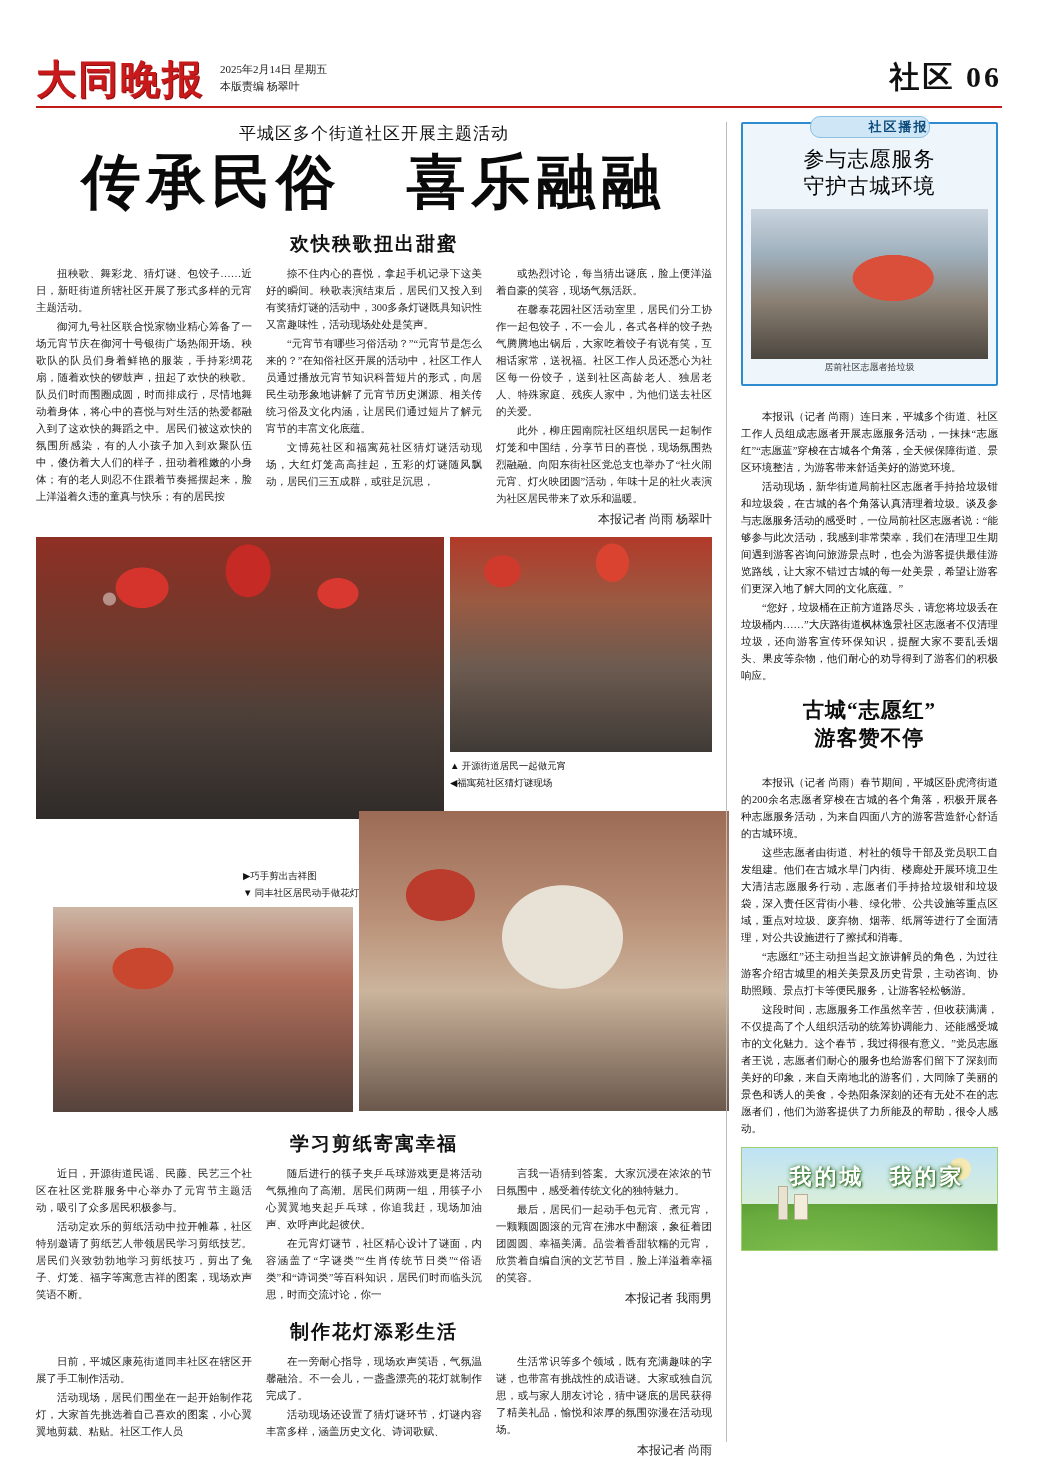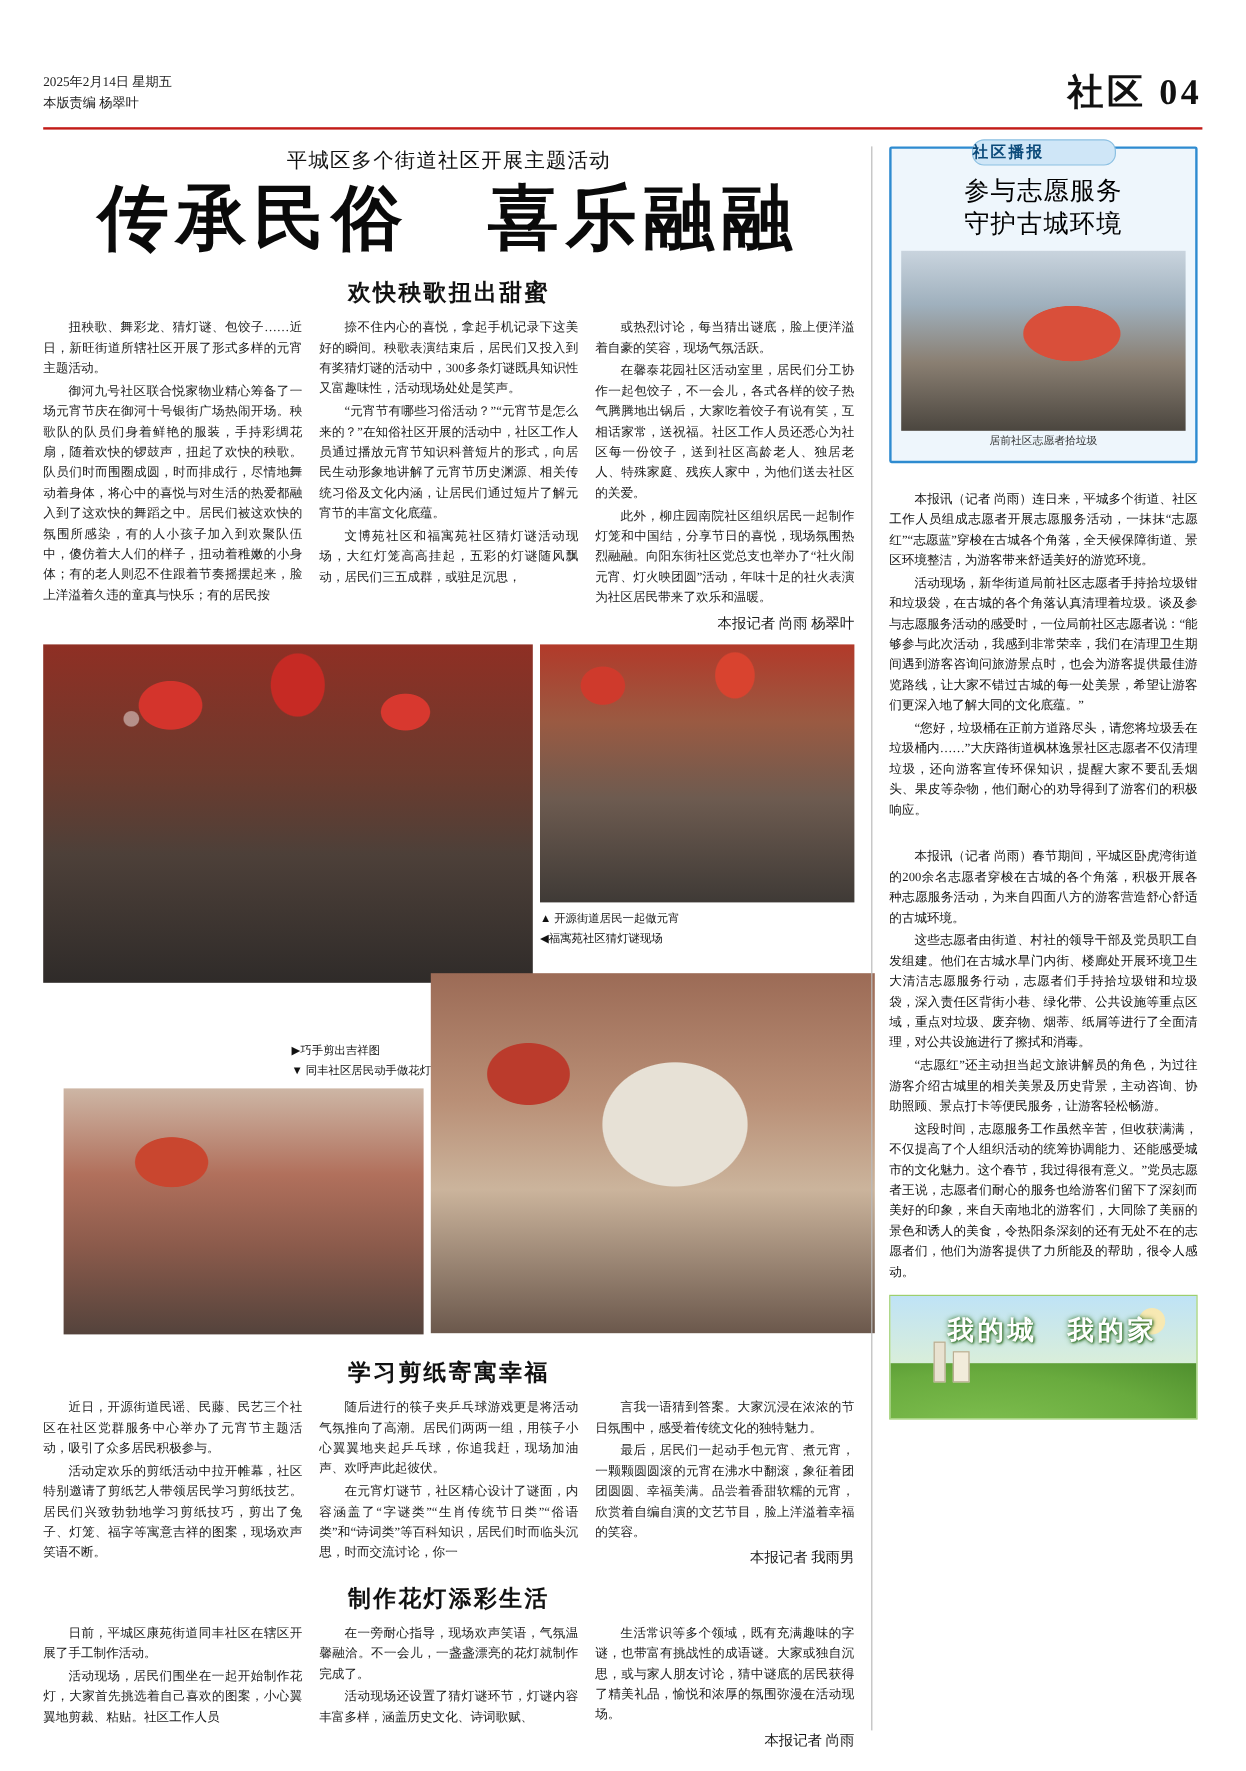--- a/index.html
+++ b/index.html
@@ -157,21 +157,21 @@
   .collage2 .p4 { position: absolute; left: 306px; top: -60px; width: 370px; height: 300px; }
 
   
   .rc-banner {
     border: 2px solid #2e8bd0;
     border-radius: 2px;
     padding: 6px 8px 10px 8px;
     background: #eef6fc;
   }
   .rc-tab {
-    text-align: left;
+    text-align: right;
     font-size: 13px;
     letter-spacing: 2px;
     font-weight: bold;
     color: #0b4a7a;
     background: #cfe6f7;
     border: 1px solid #8cc0e2;
     border-radius: 10px;
     padding: 1px 0;
     margin: -14px auto 8px auto;
     width: 120px;
@@ -279,25 +279,26 @@
       radial-gradient(ellipse at 60% 46%, #d94f3a 0 40px, transparent 41px),
       linear-gradient(180deg, #c9d4de 0%, #9fb0bd 30%, #8a7f72 62%, #4b463f 100%);
   }
 </style>
 </head>
 <body>
 
 <div class="page">
 
   <div class="masthead">
+    <div class="masthead-logo">大同晚报</div>
     <div class="masthead-meta">
       <div>2025年2月14日  星期五</div>
       <div>本版责编  杨翠叶</div>
     </div>
-    <div class="masthead-section">社区 04</div>
+    <div class="masthead-section">社区 06</div>
   </div>
 
   <div class="content">
 
     <div class="left-col">
 
       <div class="kicker">平城区多个街道社区开展主题活动</div>
       <div class="headline">传承民俗　喜乐融融</div>
 
       <div class="sub-head">欢快秧歌扭出甜蜜</div>
@@ -384,20 +385,22 @@
         <div class="photo rc-photo ph-e"></div>
         <div class="rc-cap">居前社区志愿者拾垃圾</div>
       </div>
 
       <div class="rc-body">
         <p>本报讯（记者 尚雨）连日来，平城多个街道、社区工作人员组成志愿者开展志愿服务活动，一抹抹“志愿红”“志愿蓝”穿梭在古城各个角落，全天候保障街道、景区环境整洁，为游客带来舒适美好的游览环境。</p>
         <p>活动现场，新华街道局前社区志愿者手持拾垃圾钳和垃圾袋，在古城的各个角落认真清理着垃圾。谈及参与志愿服务活动的感受时，一位局前社区志愿者说：“能够参与此次活动，我感到非常荣幸，我们在清理卫生期间遇到游客咨询问旅游景点时，也会为游客提供最佳游览路线，让大家不错过古城的每一处美景，希望让游客们更深入地了解大同的文化底蕴。”</p>
         <p>“您好，垃圾桶在正前方道路尽头，请您将垃圾丢在垃圾桶内……”大庆路街道枫林逸景社区志愿者不仅清理垃圾，还向游客宣传环保知识，提醒大家不要乱丢烟头、果皮等杂物，他们耐心的劝导得到了游客们的积极响应。</p>
       </div>
 
+      <div class="rc-sub" style="white-space:pre-line">古城“志愿红”
+游客赞不停</div>
 
       <div class="rc-body">
         <p>本报讯（记者 尚雨）春节期间，平城区卧虎湾街道的200余名志愿者穿梭在古城的各个角落，积极开展各种志愿服务活动，为来自四面八方的游客营造舒心舒适的古城环境。</p>
         <p>这些志愿者由街道、村社的领导干部及党员职工自发组建。他们在古城水旱门内街、楼廊处开展环境卫生大清洁志愿服务行动，志愿者们手持拾垃圾钳和垃圾袋，深入责任区背街小巷、绿化带、公共设施等重点区域，重点对垃圾、废弃物、烟蒂、纸屑等进行了全面清理，对公共设施进行了擦拭和消毒。</p>
         <p>“志愿红”还主动担当起文旅讲解员的角色，为过往游客介绍古城里的相关美景及历史背景，主动咨询、协助照顾、景点打卡等便民服务，让游客轻松畅游。</p>
         <p>这段时间，志愿服务工作虽然辛苦，但收获满满，不仅提高了个人组织活动的统筹协调能力、还能感受城市的文化魅力。这个春节，我过得很有意义。”党员志愿者王说，志愿者们耐心的服务也给游客们留下了深刻而美好的印象，来自天南地北的游客们，大同除了美丽的景色和诱人的美食，令热阳条深刻的还有无处不在的志愿者们，他们为游客提供了力所能及的帮助，很令人感动。</p>
       </div>
 
       <div class="rc-ad">
         <div class="ad-sun"></div>

